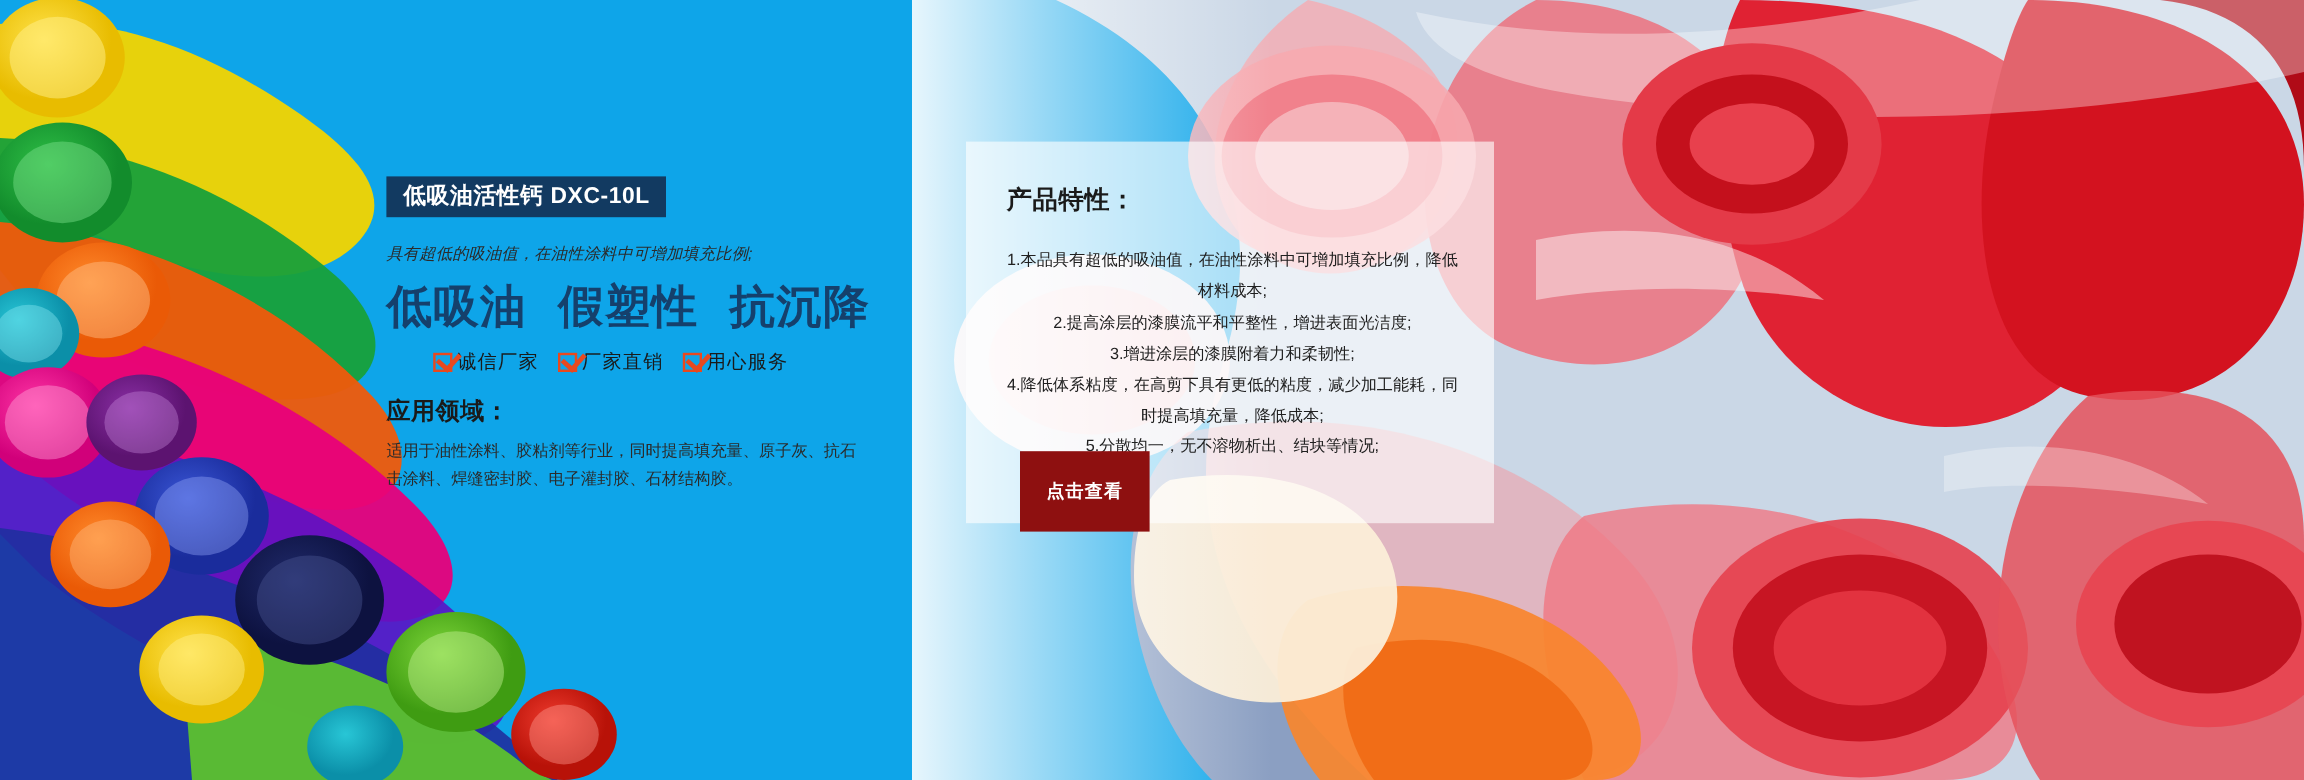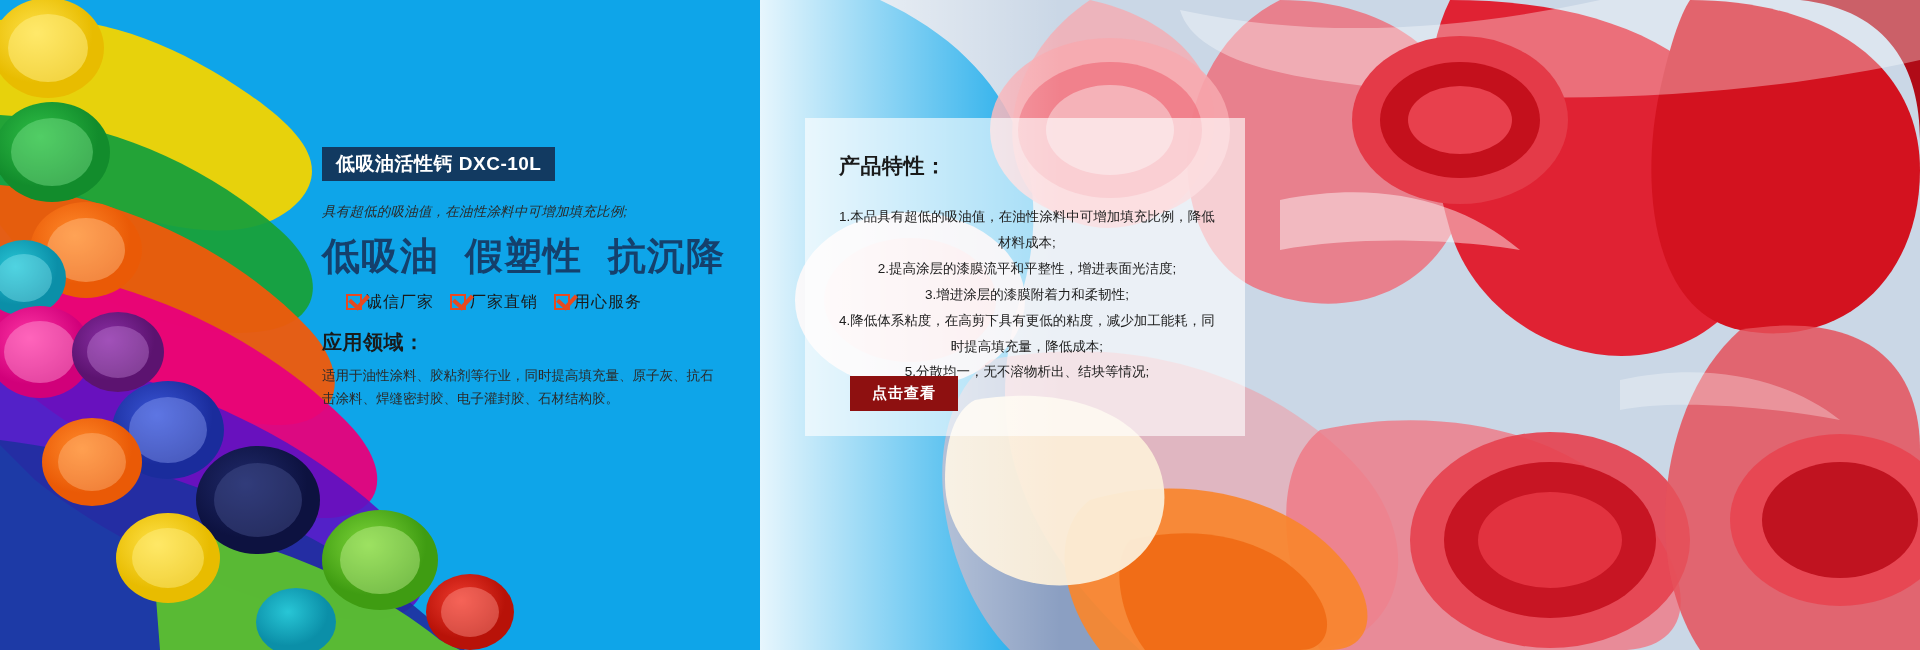--- a/index.html
+++ b/index.html
@@ -61,21 +61,21 @@
     color:#15406c;
     letter-spacing:1px;
     line-height:1.1;
     white-space:nowrap;
   }
   .headline span { margin-right:26px; }
   .headline span:last-child { margin-right:0; }
 
   .badges {
     margin-top:14px;
-    margin-left:24px;
+    margin-left:39px;
     display:flex;
     align-items:flex-start;
     gap:16px;
   }
   .badge { display:flex; align-items:center; gap:4px; }
   .chk {
     position:relative;
     width:16px; height:16px;
     border:2px solid #e8491f;
     display:inline-block;
@@ -136,21 +136,21 @@
   }
   .panel-list div { white-space:normal; }
   .cta {
     position:absolute;
     left:45px; top:258px;
     background:#8e1010;
     color:#ffffff;
     font-size:15px;
     font-weight:bold;
     letter-spacing:1px;
-    padding:8px 22px;
+    padding:24px 22px;
     border:none;
     cursor:pointer;
     font-family:"Liberation Sans","DejaVu Sans",sans-serif;
   }
 </style>
 </head>
 <body>
 
 <div class="banner">
 

